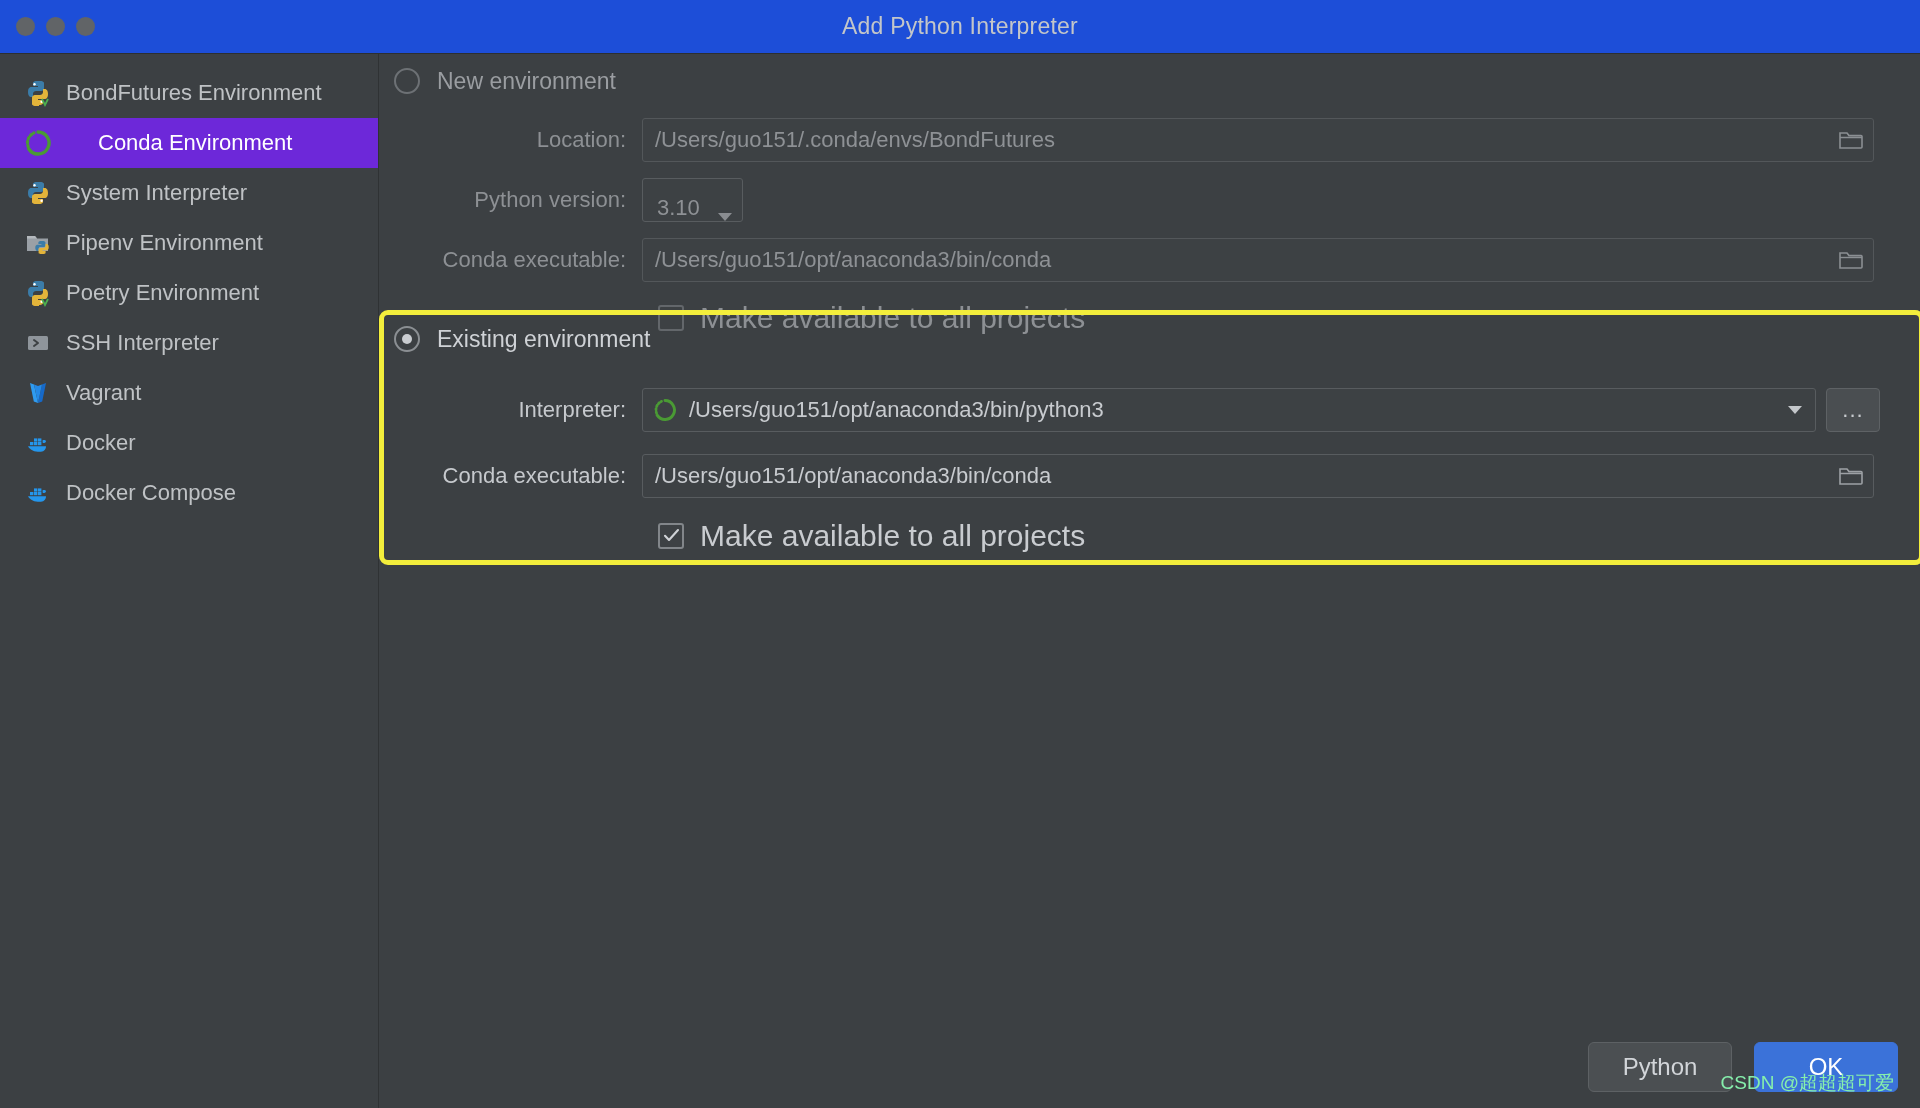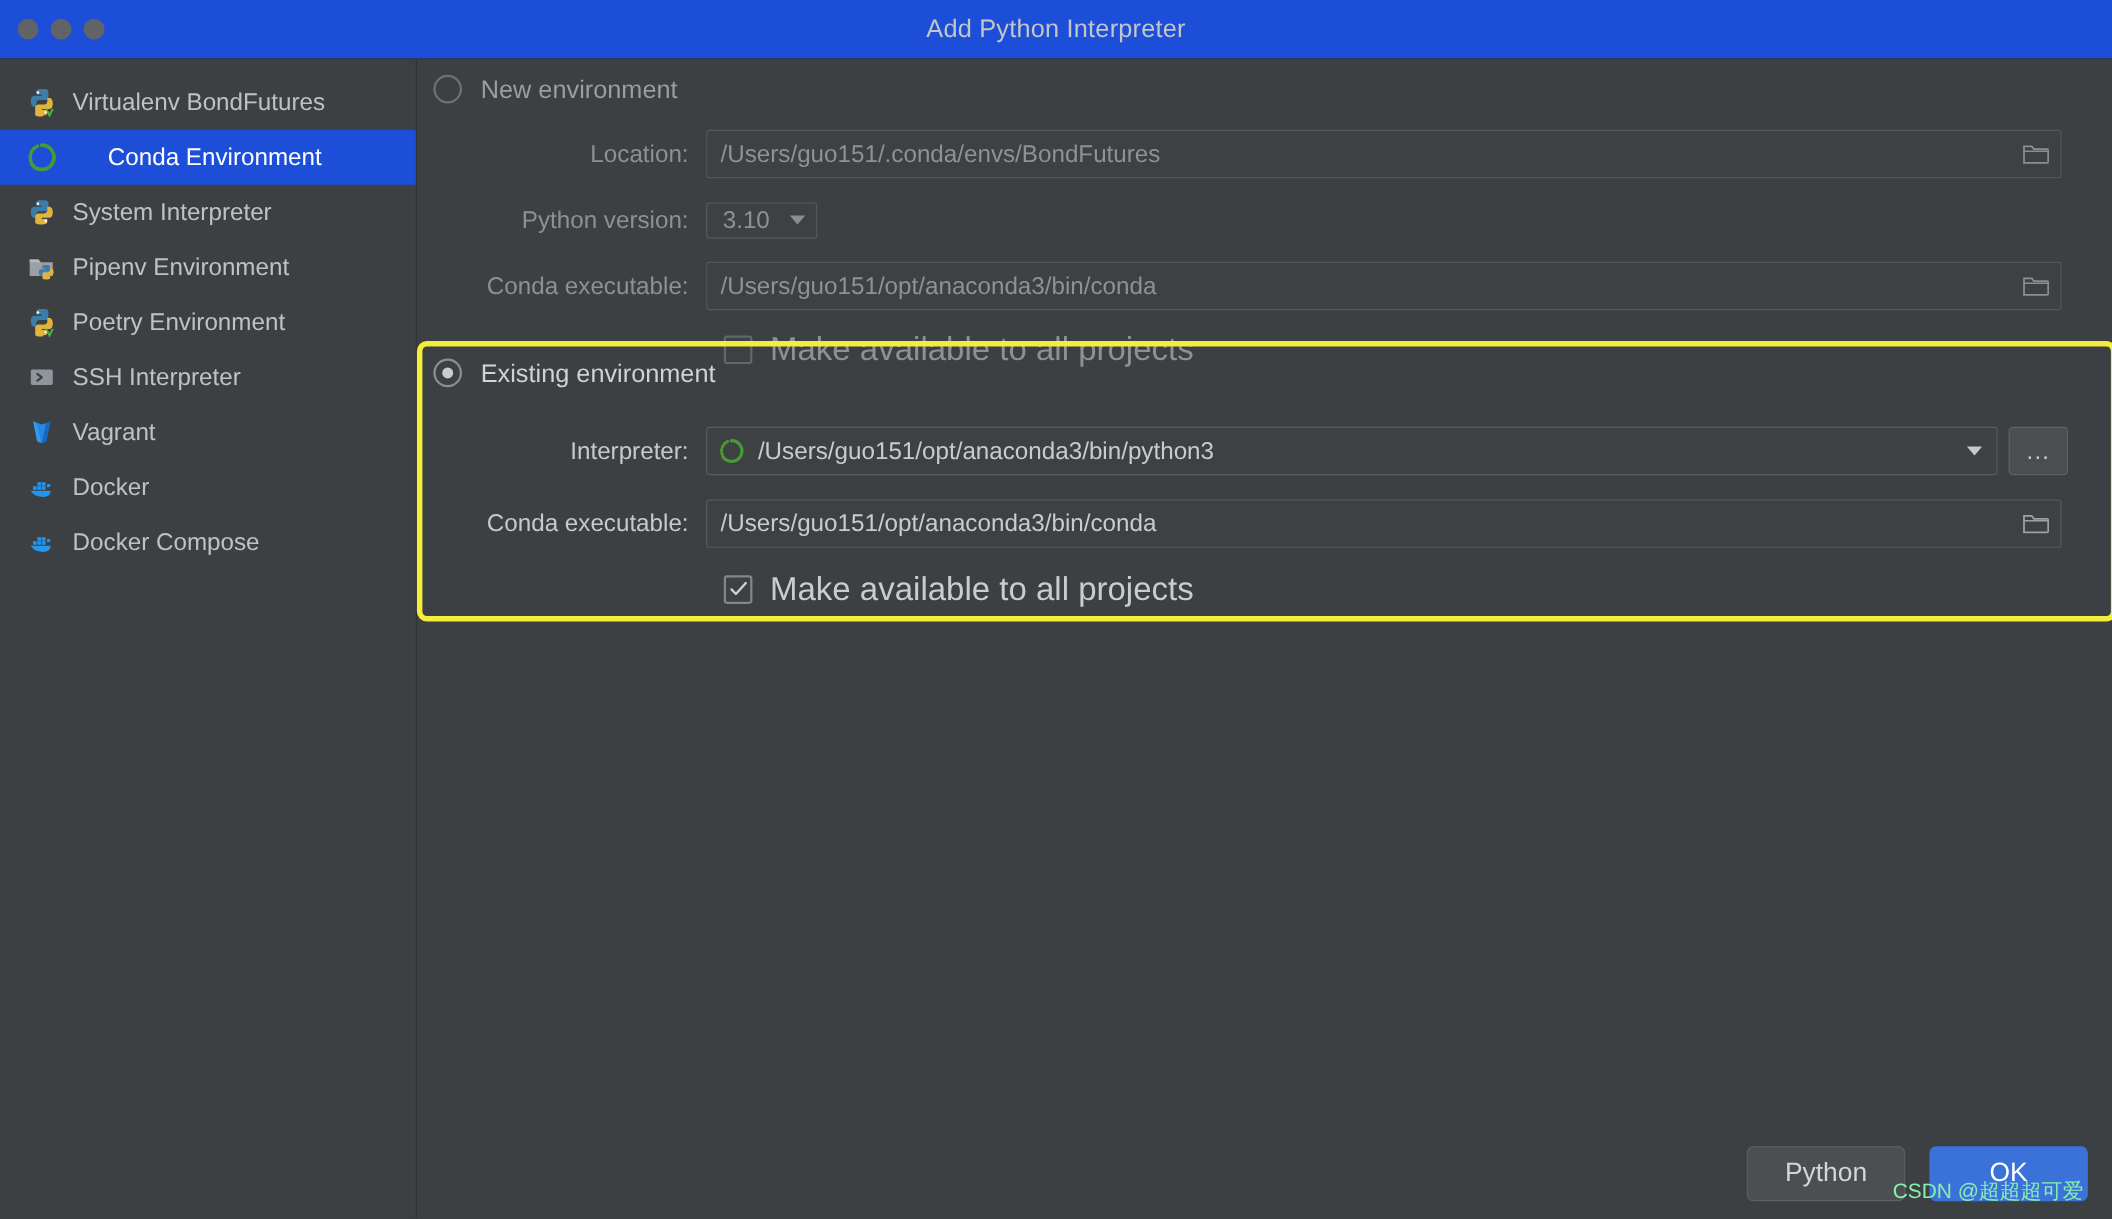--- a/index.html
+++ b/index.html
@@ -45,21 +45,21 @@
     width: 379px; flex: 0 0 379px;
     background: #3c4043;
     border-right: 1px solid #2f3234;
     padding-top: 14px;
   }
   .side-item {
     display: flex; align-items: center;
     height: 50px; padding-left: 24px; gap: 14px;
     color: #bfc2c5; font-size: 22px; white-space: nowrap;
   }
-  .side-item.selected { background: #1d4ed8; color: #ffffff; gap: 46px; }
+  .side-item.selected { background: #6d28d9; color: #ffffff; gap: 46px; }
   .side-ico { width: 28px; height: 28px; flex: 0 0 28px; position: relative; }
   .side-ico svg { display: block; }
 
   
   .main {
     flex: 1 1 auto; position: relative; min-width: 0;
     padding: 0;
   }
 
   .radio-row { display: flex; gap: 17px; }
@@ -91,22 +91,22 @@
     color: #c8cbcf; font-size: 22px; white-space: nowrap; overflow: hidden;
   }
   .textfield.dim { color: #8e9195; border-color: #53575a; }
   .textfield .val { flex: 1 1 auto; overflow: hidden; text-overflow: clip; }
 
   .folder-btn {
     width: 44px; flex: 0 0 44px; height: 100%;
     display: flex; align-items: center; justify-content: center;
   }
   .combo {
-    height: 33px; background: #3d4144; border: 1px solid #585c5f;
-    border-radius: 3px; display: inline-flex; align-items: center;
+    height: 44px; background: #3d4144; border: 1px solid #585c5f;
+    border-radius: 3px; display: inline-flex; align-items: flex-end;
     padding: 0 10px 0 14px; gap: 18px;
     color: #8e9195; font-size: 22px;
   }
   .caret {
     width: 0; height: 0;
     border-left: 7px solid transparent; border-right: 7px solid transparent;
     border-top: 8px solid #8a8d91;
   }
   .caret.bright { border-top-color: #c4c7cb; }
 
@@ -184,21 +184,21 @@
       <div class="side-item">
         <span class="side-ico">
           <svg width="28" height="28" viewBox="0 0 28 28">
             <path d="M13 2c-4 0-4 2-4 2v3h5v1H7s-3 0-3 5 3 5 3 5h2v-3s0-3 3-3h5s3 0 3-3V4s0-2-4-2h-3z" fill="#3b7ca8"></path>
             <circle cx="10.5" cy="5.2" r="1.2" fill="#ffffff"></circle>
             <path d="M15 26c4 0 4-2 4-2v-3h-5v-1h7s3 0 3-5-3-5-3-5h-2v3s0 3-3 3h-5s-3 0-3 3v6s0 2 4 2h3z" fill="#e3b43a"></path>
             <circle cx="17.6" cy="22.8" r="1.2" fill="#ffffff"></circle>
             <path d="M18 20l3 6 3-6" stroke="#4caf50" stroke-width="1.8" fill="none"></path>
           </svg>
         </span>
-        <span>Virtualenv BondFutures</span>
+        <span>BondFutures Environment</span>
       </div>
 
       <div class="side-item selected">
         <span class="side-ico">
           <svg width="28" height="28" viewBox="0 0 28 28">
             <path d="M14 3a11 11 0 1 1-9.2 17" stroke="#4a9a34" stroke-width="3.4" fill="none" stroke-linecap="round"></path>
             <path d="M4.2 17.8A11 11 0 0 1 10 3.9" stroke="#4a9a34" stroke-width="3.2" fill="none" stroke-linecap="round" stroke-dasharray="1.6 2.4"></path>
           </svg>
         </span>
         <span>Conda Environment</span>

